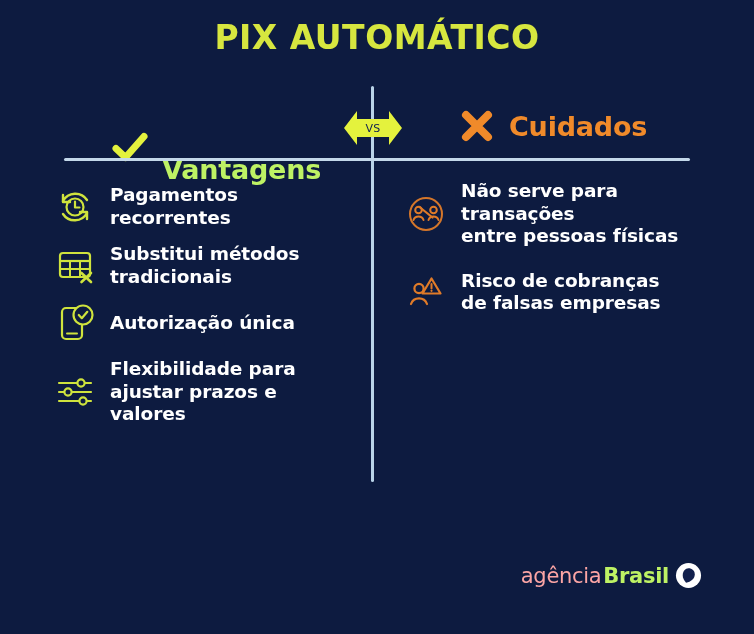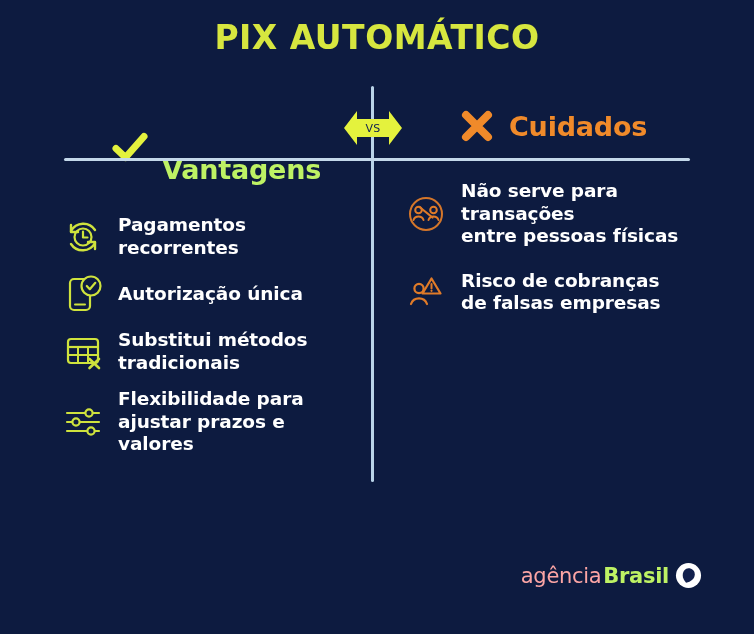--- a/index.html
+++ b/index.html
@@ -101,21 +101,21 @@
     font-family: "DejaVu Sans", sans-serif;
     letter-spacing: 0.3px;
   }
 
   
   .list {
     position: absolute;
     display: flex;
     flex-direction: column;
   }
-  .list.left  { left: 62px;  top: 184px; width: 300px; margin-top: 30px; }
+  .list.left  { left: 54px;  top: 184px; width: 300px; }
   .list.right { left: 405px; top: 180px; width: 320px; }
 
   .list-item {
     display: flex;
     align-items: center;
     gap: 14px;
     margin-bottom: 14px;
   }
   .list.right .list-item { margin-bottom: 22px; }
 
@@ -207,42 +207,42 @@
           <circle cx="21" cy="21" r="8.5" fill="none" stroke="#cfe33d" stroke-width="2.2"></circle>
           <path d="M21 15.5 L21 21.5 L25.5 21.5" fill="none" stroke="#cfe33d" stroke-width="2.2" stroke-linecap="round" stroke-linejoin="round"></path>
         </svg>
       </span>
       <span class="item-text">Pagamentos recorrentes</span>
     </div>
 
     <div class="list-item">
       <span>
         <svg class="item-icon" viewBox="0 0 42 42" aria-hidden="true">
-          <rect x="8" y="6" width="20" height="31" rx="4" fill="none" stroke="#cfe33d" stroke-width="2.2"></rect>
-          <line x1="13" y1="31.5" x2="23" y2="31.5" stroke="#cfe33d" stroke-width="2" stroke-linecap="round"></line>
-          <circle cx="29" cy="13" r="9.5" fill="#0d1b40" stroke="#cfe33d" stroke-width="2.2"></circle>
-          <path d="M24.8 13 L27.8 16.2 L33.3 9.8" fill="none" stroke="#cfe33d" stroke-width="2.2" stroke-linecap="round" stroke-linejoin="round"></path>
-        </svg>
-      </span>
-      <span class="item-text">Autorização única</span>
-    </div>
-
-    <div class="list-item">
-      <span>
-        <svg class="item-icon" viewBox="0 0 42 42" aria-hidden="true">
           <rect x="6" y="8" width="30" height="24" rx="3" fill="none" stroke="#cfe33d" stroke-width="2.2"></rect>
           <line x1="6" y1="16" x2="36" y2="16" stroke="#cfe33d" stroke-width="2.2"></line>
           <line x1="6" y1="24" x2="36" y2="24" stroke="#cfe33d" stroke-width="2"></line>
           <line x1="16" y1="16" x2="16" y2="32" stroke="#cfe33d" stroke-width="2"></line>
           <line x1="26" y1="16" x2="26" y2="32" stroke="#cfe33d" stroke-width="2"></line>
           <path d="M27.5 28 L37 37 M37 28 L27.5 37" fill="none" stroke="#cfe33d" stroke-width="2.6" stroke-linecap="round"></path>
         </svg>
       </span>
       <span class="item-text">Substitui métodos
 tradicionais</span>
+    </div>
+
+    <div class="list-item">
+      <span>
+        <svg class="item-icon" viewBox="0 0 42 42" aria-hidden="true">
+          <rect x="8" y="6" width="20" height="31" rx="4" fill="none" stroke="#cfe33d" stroke-width="2.2"></rect>
+          <line x1="13" y1="31.5" x2="23" y2="31.5" stroke="#cfe33d" stroke-width="2" stroke-linecap="round"></line>
+          <circle cx="29" cy="13" r="9.5" fill="#0d1b40" stroke="#cfe33d" stroke-width="2.2"></circle>
+          <path d="M24.8 13 L27.8 16.2 L33.3 9.8" fill="none" stroke="#cfe33d" stroke-width="2.2" stroke-linecap="round" stroke-linejoin="round"></path>
+        </svg>
+      </span>
+      <span class="item-text">Autorização única</span>
     </div>
 
     <div class="list-item">
       <span>
         <svg class="item-icon" viewBox="0 0 42 42" aria-hidden="true">
           <line x1="5" y1="12" x2="37" y2="12" stroke="#cfe33d" stroke-width="2.2" stroke-linecap="round"></line>
           <line x1="5" y1="21" x2="37" y2="21" stroke="#cfe33d" stroke-width="2.2" stroke-linecap="round"></line>
           <line x1="5" y1="30" x2="37" y2="30" stroke="#cfe33d" stroke-width="2.2" stroke-linecap="round"></line>
           <circle cx="27" cy="12" r="3.6" fill="#0d1b40" stroke="#cfe33d" stroke-width="2.2"></circle>
           <circle cx="14" cy="21" r="3.6" fill="#0d1b40" stroke="#cfe33d" stroke-width="2.2"></circle>

